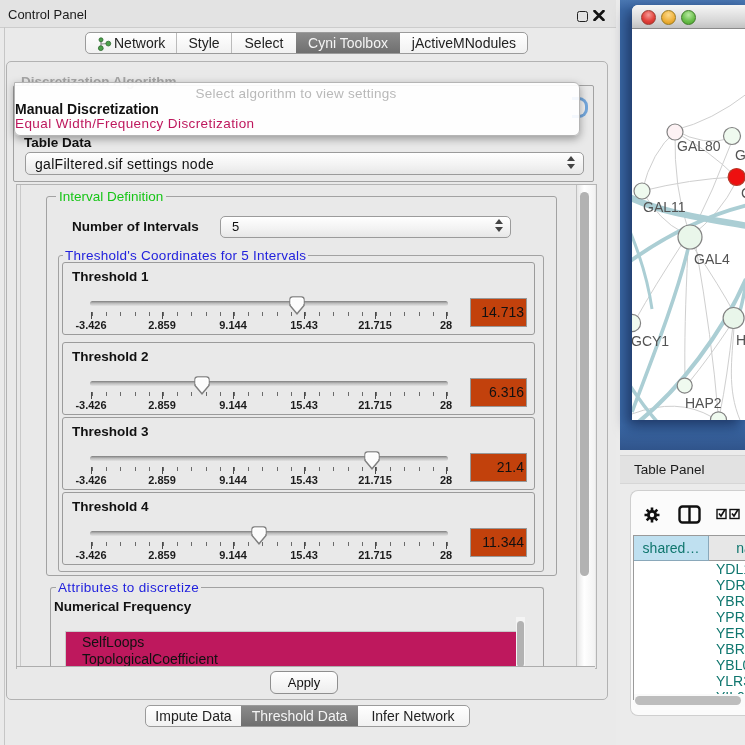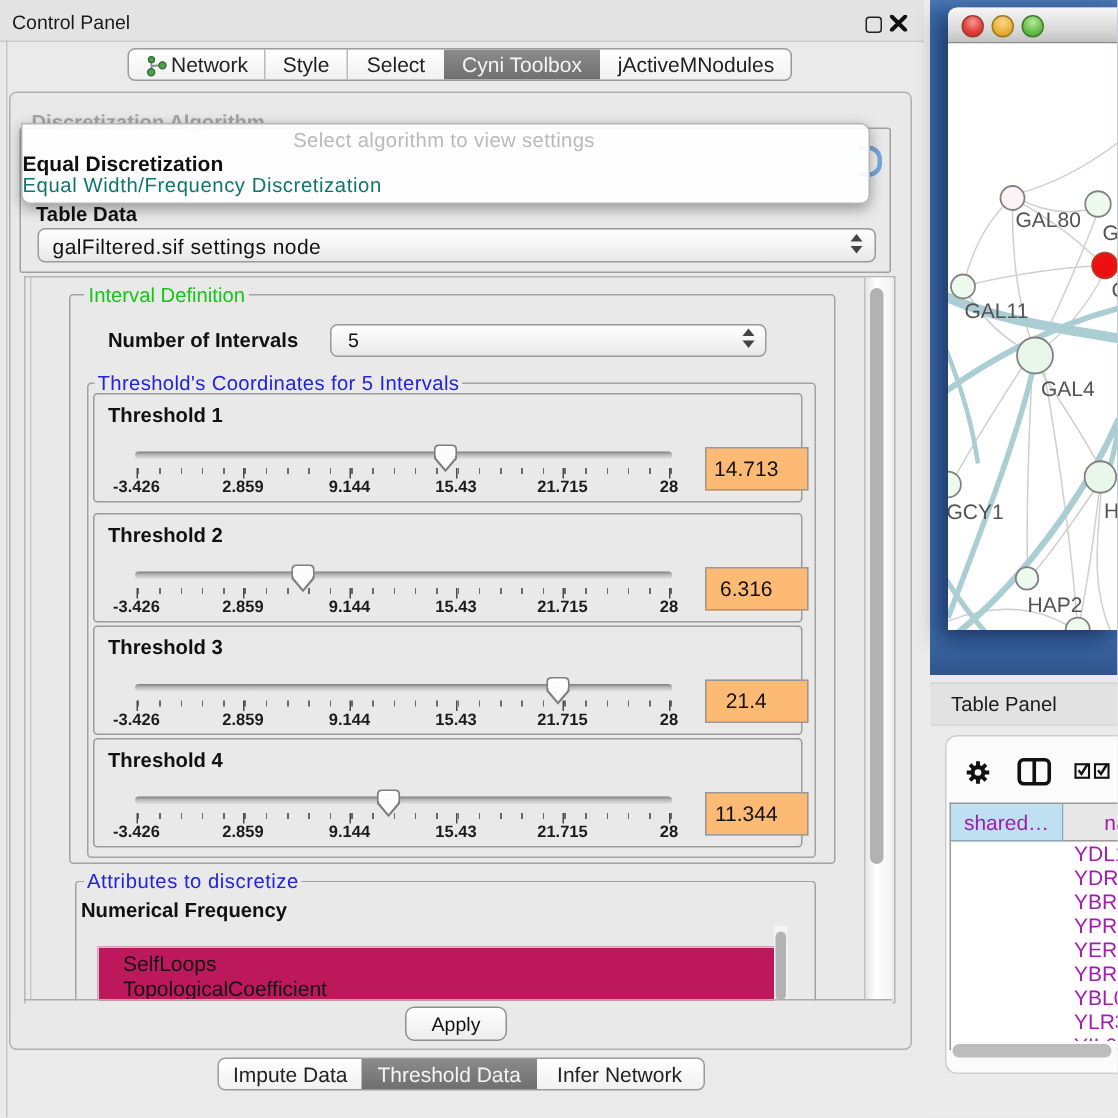--- a/index.html
+++ b/index.html
@@ -17,21 +17,21 @@
   .tpanel{position:absolute;left:62px;width:471px;height:71px;
       border:1px solid #9b9b9b;border-radius:3px;background:#e9e9e9;}
   .tpanel .tlabel{position:absolute;left:9px;top:6px;font-weight:bold;font-size:13.5px;color:#111;}
   .track{position:absolute;left:27px;top:38px;width:358px;height:5px;border-radius:3px;
       background:linear-gradient(#7d7d7d,#bbbbbb 45%,#e3e3e3);}
   .ticks{position:absolute;left:29px;top:49px;width:357px;height:4px;
       background:repeating-linear-gradient(90deg,#6a6a6a 0,#6a6a6a 1px,transparent 1px,transparent 14.2px);}
   .mtick{position:absolute;top:49px;width:1px;height:7px;background:#4a4a4a;}
   .tlab{position:absolute;top:56px;font-size:11px;font-weight:bold;color:#1c1c1c;text-align:center;width:50px;}
   .vbox{position:absolute;left:407px;top:35px;width:53px;height:27px;border:1.5px solid #989898;
-      background:#fdba74;font-size:14px;color:#111;text-align:center;line-height:27px;padding-right:14px;}
+      background:#c2410c;font-size:14px;color:#111;text-align:right;line-height:27px;padding-right:2px;}
   .tabseg{height:20px;line-height:20px;font-size:14px;color:#222;padding:0 12px;display:inline-block;vertical-align:top;}
 </style>
 </head>
 <body>
 
 <div class="abs" style="left:0;top:0;width:616px;height:745px;background:#eaeaea;"></div>
 
 <div class="abs" style="left:0;top:0;width:616px;height:27px;background:#e3e3e3;border-bottom:1px solid #cccccc;"></div>
 <div class="abs" style="left:8px;top:7px;font-size:13px;color:#1b1b1b;">Control Panel</div>
 
@@ -193,22 +193,22 @@
 <div class="abs" style="left:17px;top:667px;width:578px;height:30px;background:#e9e9e9;"></div>
 <div class="abs" style="left:16px;top:666px;width:579px;height:1px;background:#adadad;"></div>
 <div class="abs" style="left:270px;top:671px;width:66px;height:21px;border:1px solid #8f8f8f;border-radius:6px;background:linear-gradient(#ffffff,#ededed);text-align:center;line-height:21px;font-size:13px;color:#111;">Apply</div>
 
 <div class="abs" style="left:145px;top:705px;height:20px;width:323px;border:1px solid #9b9b9b;border-radius:5px;background:linear-gradient(#ffffff,#f1f1f1);overflow:hidden;white-space:nowrap;font-size:0;">
   <div class="tabseg" style="width:95px;padding:0;text-align:center;">Impute Data</div><div class="tabseg" style="width:117px;background:linear-gradient(#8b8b8b,#6f6f6f);color:#f4f4f4;padding:0;text-align:center;">Threshold Data</div><div class="tabseg" style="width:110px;padding:0;text-align:center;">Infer Network</div>
 </div>
 
 <div class="abs" style="left:14px;top:82px;width:564px;height:52px;background:rgba(255,255,255,0.92);border:1px solid #b5b5b5;border-radius:0 6px 6px 6px;box-shadow:0 3px 9px rgba(0,0,0,0.35);"></div>
 <div class="abs" style="left:14px;top:86px;width:564px;text-align:center;font-size:13.5px;letter-spacing:0.25px;color:#b9b9b9;">Select algorithm to view settings</div>
-<div class="abs" style="left:15px;top:101px;font-weight:bold;font-size:14px;color:#111;">Equal Discretization</div>
-<div class="abs" style="left:15px;top:116px;font-size:13.5px;letter-spacing:0.4px;color:#0f766e;">Equal Width/Frequency Discretization</div>
+<div class="abs" style="left:15px;top:101px;font-weight:bold;font-size:14px;color:#111;">Manual Discretization</div>
+<div class="abs" style="left:15px;top:116px;font-size:13.5px;letter-spacing:0.4px;color:#be185d;">Equal Width/Frequency Discretization</div>
 
 <div class="abs" style="left:620px;top:0;width:125px;height:450px;background:linear-gradient(#4a77b2,#3b69a6 10px,#3b69a6 425px,#30548b);"></div>
 
 <div class="abs" style="left:632px;top:5px;width:113px;height:415px;background:#fff;border-radius:6px 0 0 0;box-shadow:-5px 6px 14px rgba(5,15,50,0.55);"></div>
 <div class="abs" style="left:632px;top:5px;width:113px;height:23px;background:linear-gradient(#f6f6f6,#d6d6d6 70%,#c2c2c2);border-radius:6px 0 0 0;border-bottom:1px solid #8a8a8a;"></div>
 <div class="abs" style="left:641px;top:10px;width:13px;height:13px;border-radius:50%;background:radial-gradient(circle at 50% 30%,#f59a96,#e2423c 55%,#c22722);border:0.5px solid #9a3a30;"></div>
 <div class="abs" style="left:660.5px;top:10px;width:13px;height:13px;border-radius:50%;background:radial-gradient(circle at 50% 30%,#fbd98a,#efb23e 55%,#d3920e);border:0.5px solid #9a7a20;"></div>
 <div class="abs" style="left:680.5px;top:10px;width:13px;height:13px;border-radius:50%;background:radial-gradient(circle at 50% 30%,#b8e9a0,#6cc04e 55%,#46a026);border:0.5px solid #3e7a28;"></div>
 
 <svg class="abs" style="left:632px;top:29px;" width="113" height="391" viewBox="0 0 113 391">
@@ -283,20 +283,20 @@
 </svg>
 <svg class="abs" style="left:716px;top:508px;" width="26" height="12" viewBox="0 0 26 12">
   <g fill="none" stroke="#111" stroke-width="1.4">
     <rect x="1" y="1.5" width="9" height="9"></rect>
     <rect x="14" y="1.5" width="9" height="9"></rect>
     <path d="M3 5.5 L5 8 L9 1.5" stroke-width="1.6"></path>
     <path d="M16 5.5 L18 8 L22 1.5" stroke-width="1.6"></path>
   </g>
 </svg>
 
-<div class="abs" style="left:633px;top:535px;width:112px;height:163px;background:#fff;border:1px solid #9a9a9a;border-right:none;overflow:hidden;font-size:14px;color:#a21caf;">
+<div class="abs" style="left:633px;top:535px;width:112px;height:163px;background:#fff;border:1px solid #9a9a9a;border-right:none;overflow:hidden;font-size:14px;color:#0f766e;">
   <div style="position:absolute;left:0;top:0;width:74px;height:24px;background:#bfe0f0;border-right:1px solid #8aa8ba;border-bottom:1px solid #8aa8ba;text-align:center;line-height:24px;">shared…</div>
   <div style="position:absolute;left:75px;top:0;width:70px;height:24px;background:#e7e7e7;border-bottom:1px solid #9a9a9a;text-align:center;line-height:24px;">na</div>
   <div style="position:absolute;left:82px;top:25px;width:60px;text-align:left;line-height:16px;">YDL19<br>YDR27<br>YBR04<br>YPR14<br>YER05<br>YBR04<br>YBL07<br>YLR34<br>YIL05</div>
 </div>
 
 <div class="abs" style="left:634px;top:694px;width:111px;height:13px;background:#fafafa;"></div>
 <div class="abs" style="left:635px;top:696px;width:106px;height:9px;background:#bdbdbd;border-radius:5px;"></div>
 
 </body></html>

